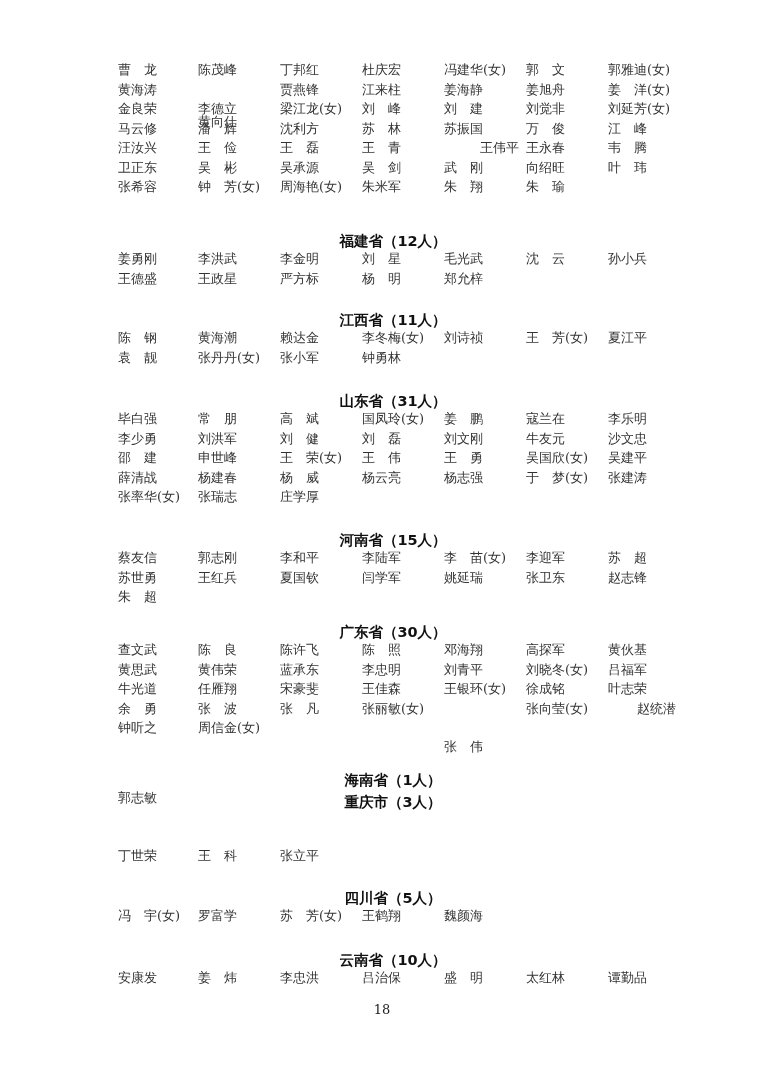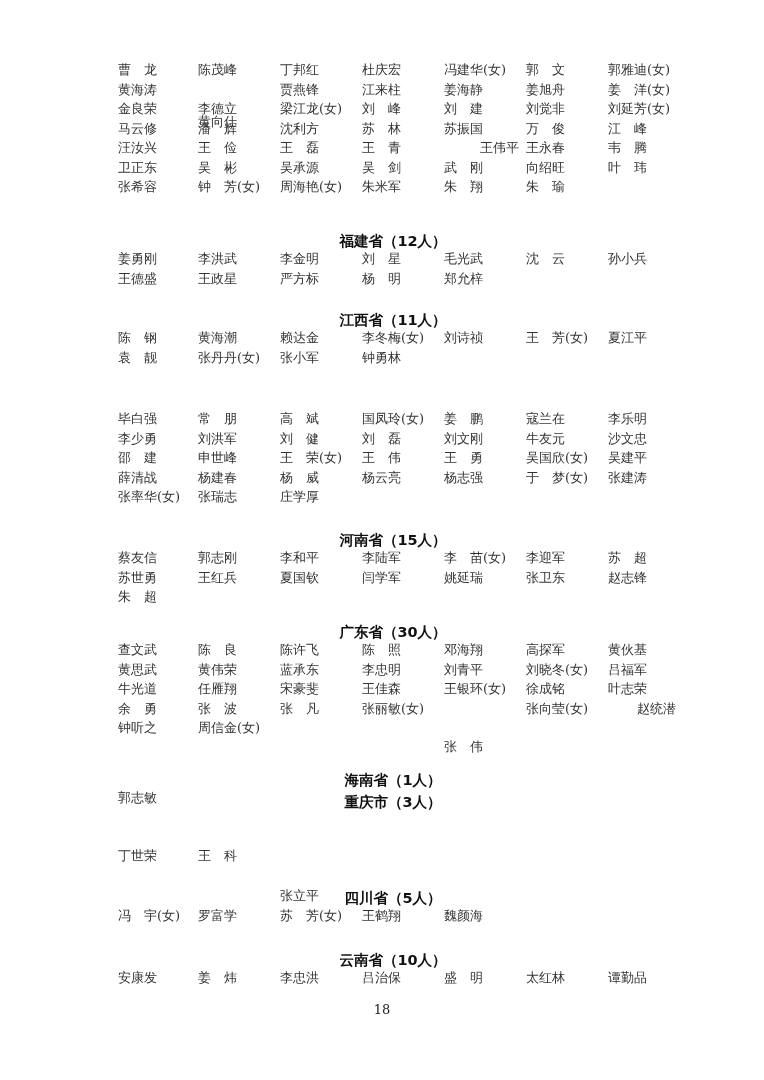--- a/index.html
+++ b/index.html
@@ -117,20 +117,21 @@
       <span class="cell" style="left: 444px;">刘诗祯</span>
       <span class="cell" style="left: 526px;">王　芳(女)</span>
       <span class="cell" style="left: 608px;">夏江平</span>
     </div>
     <div class="row" style="top: 347.5px;">
       <span class="cell" style="left: 118px;">袁　靓</span>
       <span class="cell" style="left: 198px;">张丹丹(女)</span>
       <span class="cell" style="left: 280px;">张小军</span>
       <span class="cell" style="left: 362px;">钟勇林</span>
     </div>
+    <div class="heading" style="top: 391px;">山东省（31人）</div>
     <div class="row" style="top: 409px;">
       <span class="cell" style="left: 118px;">毕白强</span>
       <span class="cell" style="left: 198px;">常　朋</span>
       <span class="cell" style="left: 280px;">高　斌</span>
       <span class="cell" style="left: 362px;">国凤玲(女)</span>
       <span class="cell" style="left: 444px;">姜　鹏</span>
       <span class="cell" style="left: 526px;">寇兰在</span>
       <span class="cell" style="left: 608px;">李乐明</span>
     </div>
     <div class="row" style="top: 428.5px;">
@@ -229,21 +230,21 @@
       <span class="cell" style="left: 198px;">周信金(女)</span>
     </div>
     <div class="heading" style="top: 770px;">海南省（1人）</div>
     <div class="row" style="top: 788px;">
       <span class="cell" style="left: 118px;">郭志敏</span>
     </div>
     <div class="heading" style="top: 792px;">重庆市（3人）</div>
     <div class="row" style="top: 846px;">
       <span class="cell" style="left: 118px;">丁世荣</span>
       <span class="cell" style="left: 198px;">王　科</span>
-      <span class="cell" style="left: 280px; margin-top: 40px;">张立平</span>
+      <span class="cell" style="left: 280px;">张立平</span>
     </div>
     <div class="heading" style="top: 888px;">四川省（5人）</div>
     <div class="row" style="top: 906px;">
       <span class="cell" style="left: 118px;">冯　宇(女)</span>
       <span class="cell" style="left: 198px;">罗富学</span>
       <span class="cell" style="left: 280px;">苏　芳(女)</span>
       <span class="cell" style="left: 362px;">王鹤翔</span>
       <span class="cell" style="left: 444px;">魏颜海</span>
     </div>
     <div class="heading" style="top: 950px;">云南省（10人）</div>

